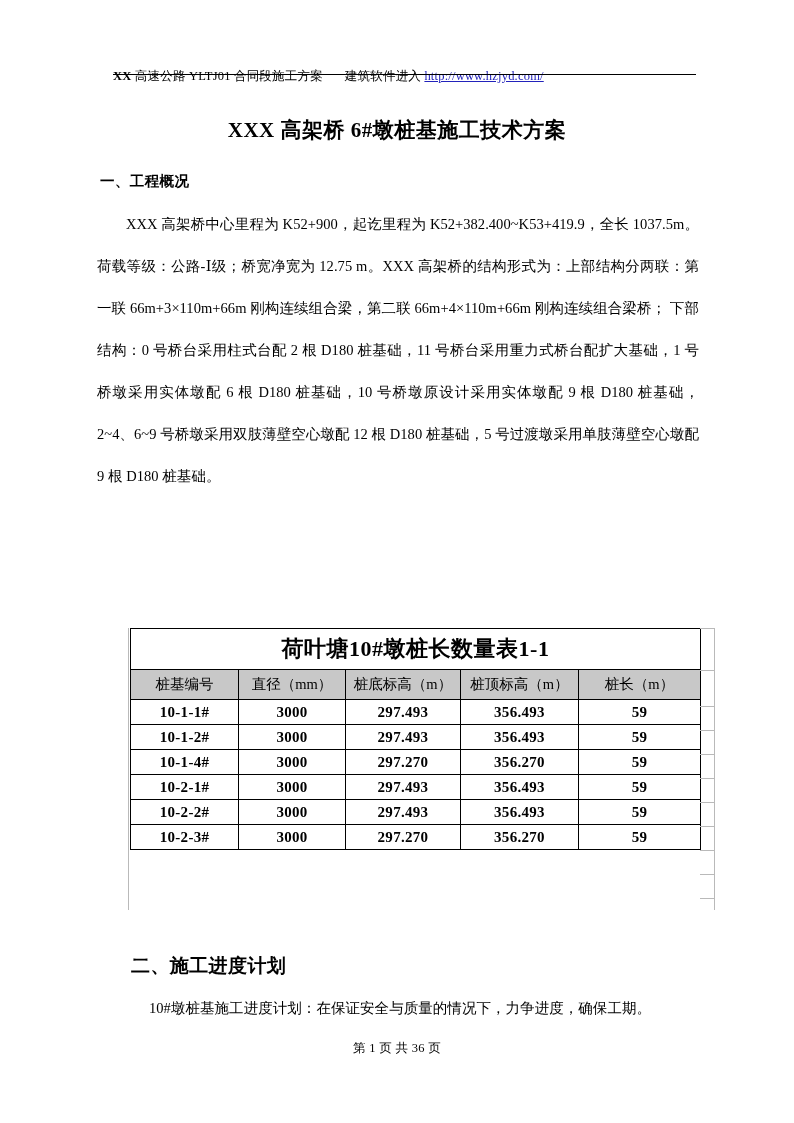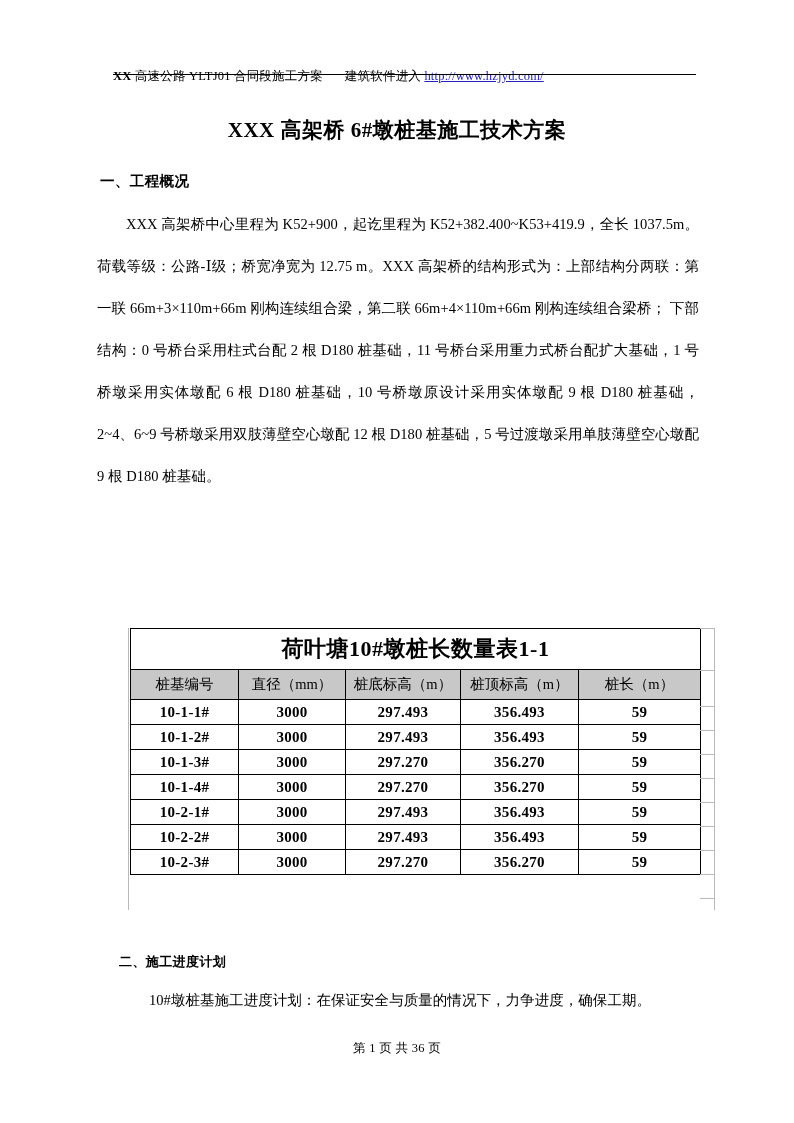--- a/index.html
+++ b/index.html
@@ -73,23 +73,23 @@
     top: 172px;
     width: 602px;
   }
   .section-heading {
     font-size: 14.5px;
     font-weight: bold;
     margin: 0 0 12px 3px;
     letter-spacing: 0.4px;
   }
   .section-heading-2 {
-    font-size: 13px;
-    font-weight: bold;
-    margin: 0 0 8px 22px;
+    font-size: 19px;
+    font-weight: bold;
+    margin: 0 0 8px 34px;
     letter-spacing: 0.4px;
   }
   p.para {
     font-size: 14.5px;
     line-height: 42px;
     margin: 0 0 0 0;
     text-align: justify;
     text-justify: inter-ideograph;
     text-indent: 29px;
     letter-spacing: 0.05px;
@@ -199,27 +199,20 @@
           <td>3000</td>
           <td>297.493</td>
           <td>356.493</td>
           <td>59</td>
         </tr>
         <tr class="data-row">
           <td>10-1-2#</td>
           <td>3000</td>
           <td>297.493</td>
           <td>356.493</td>
-          <td>59</td>
-        </tr>
-        <tr class="data-row">
-          <td>10-1-3#</td>
-          <td>3000</td>
-          <td>297.270</td>
-          <td>356.270</td>
           <td>59</td>
         </tr>
         <tr class="data-row">
           <td>10-1-4#</td>
           <td>3000</td>
           <td>297.270</td>
           <td>356.270</td>
           <td>59</td>
         </tr>
         <tr class="data-row">

